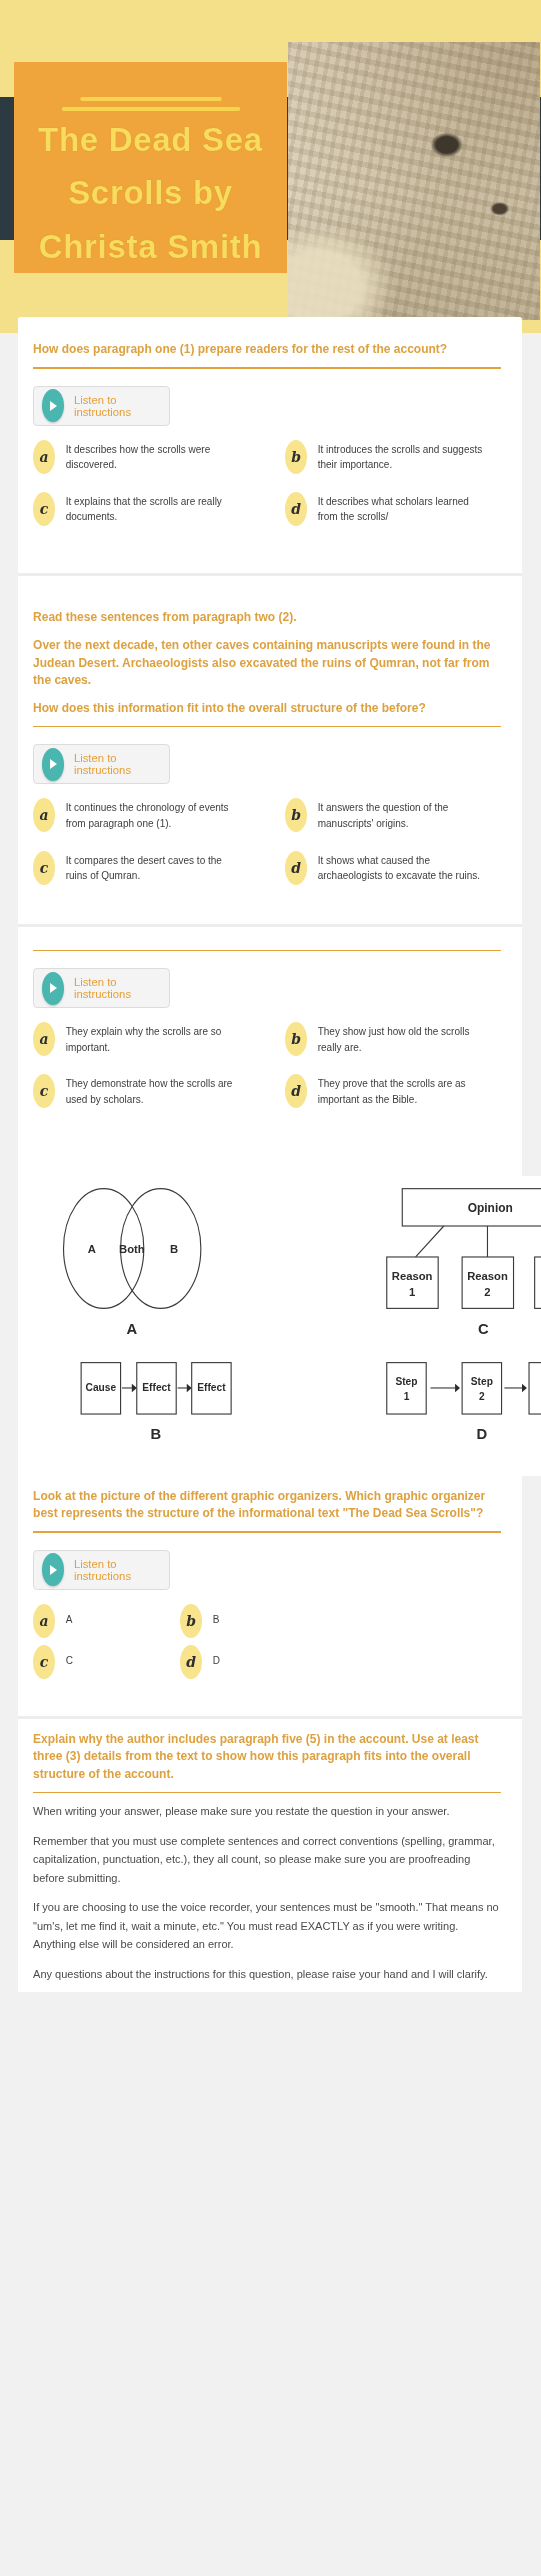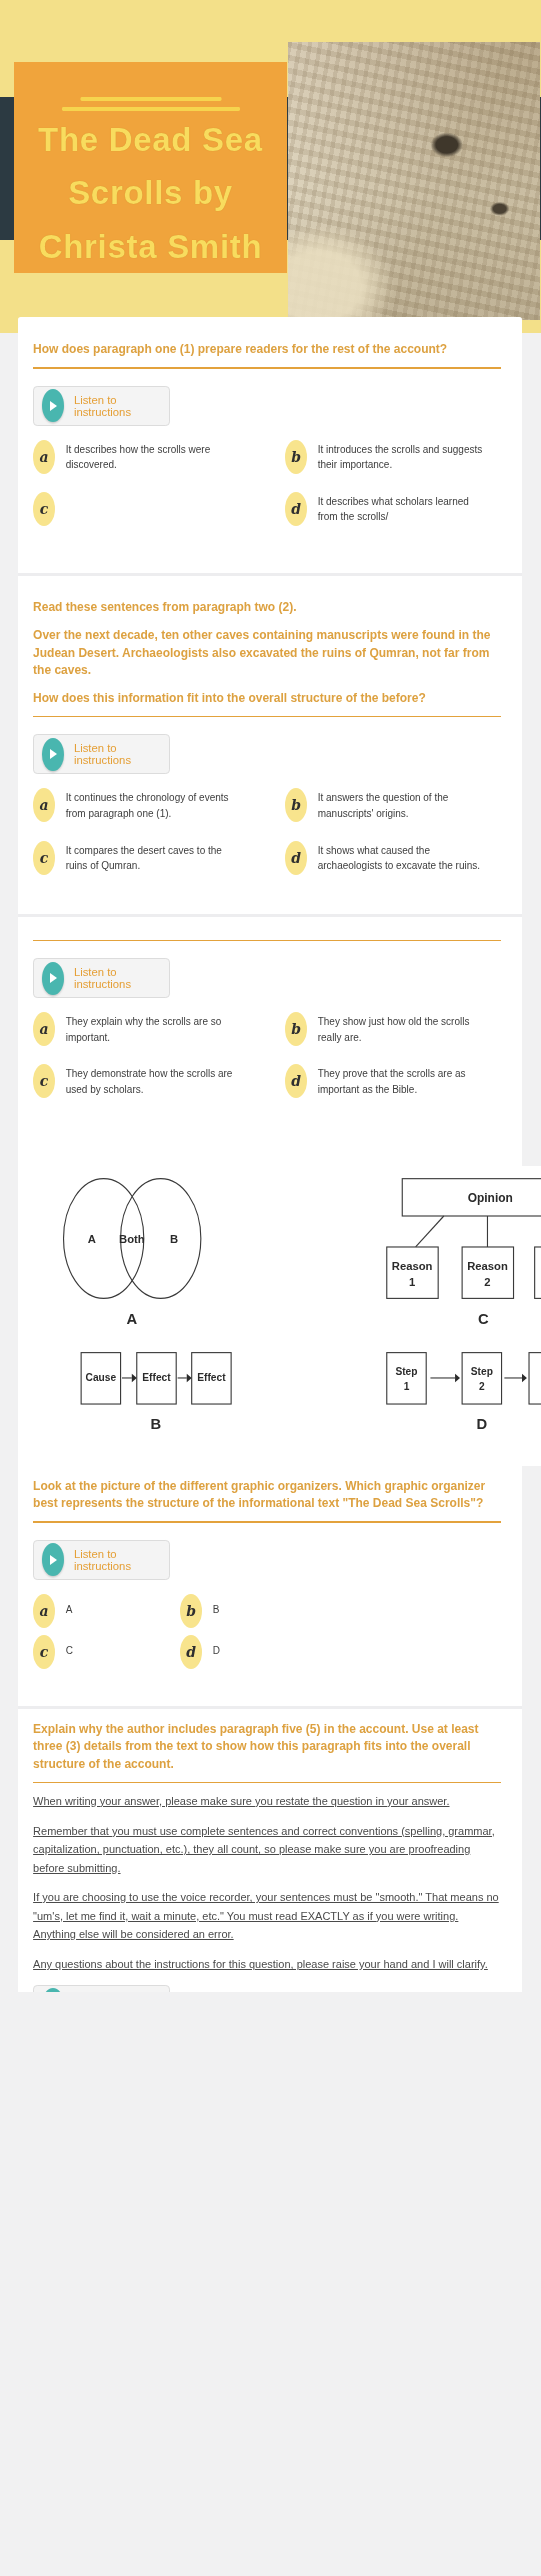--- a/index.html
+++ b/index.html
@@ -46,21 +46,21 @@
 
   .options{display:grid;grid-template-columns:252px 1fr;row-gap:18.3px;margin-top:14px;}
   .options.short{grid-template-columns:147px 1fr;row-gap:7px;}
   .option{display:flex;cursor:pointer;}
   .opt-circle{flex:0 0 22px;width:22px;height:34px;border-radius:50%;background:#f8e48d;
     display:flex;align-items:center;justify-content:center;
     font-family:"DejaVu Serif",serif;font-style:italic;font-weight:bold;font-size:14px;color:#2f2f2f;}
   .opt-text{margin-left:10.6px;font-size:10px;color:#3d3d3d;line-height:1.55;padding-top:2.1px;max-width:173px;}
 
   .body-text{margin-top:8.5px;}
-  .body-text p{font-size:11px;color:#4a4a4a;line-height:1.68;margin:0 0 11.3px;text-decoration:underline;}
+  .body-text p{font-size:11px;color:#4a4a4a;line-height:1.68;margin:0 0 11.3px;}
   .bold{font-weight:bold;}
 
   
   .figure{margin:68px 0 0 27px;width:481px;height:300px;background:#fff;}
 
   
   .editor{margin-top:12.7px;border:0.7px solid #d4d4d4;background:#fff;}
   .editor-topbar{height:5.6px;background:#191919;}
   .editor-toolbar{height:50px;border-bottom:0.7px solid #e3e3e3;position:relative;}
   .tb-caret{position:absolute;left:74px;top:16px;width:0;height:0;
@@ -74,21 +74,21 @@
   
   .recorder{display:flex;align-items:center;margin-top:18.3px;padding-bottom:12px;}
   .rec-label{font-weight:bold;color:#222;font-size:12.7px;}
   .rec-optional{font-weight:bold;font-size:10px;color:#222;margin-left:2px;}
   .rec-dash{font-weight:bold;font-size:12.7px;color:#222;margin-left:3.5px;}
   .rec-circle{width:22px;height:34px;border-radius:50%;background:#4ab5ad;margin-left:8.5px;cursor:pointer;}
   .rec-voice{font-weight:bold;font-size:12.7px;color:#222;margin-left:10px;}
 
   svg text{font-family:"Liberation Sans",sans-serif;}
   .spacer-b1{height:47px;} .spacer-b2{height:39px;} .spacer-b3{height:37px;}
-  .pt1{padding-top:24px;} .pt2{padding-top:23px;} .pt3{padding-top:14px;} .pt5{padding-top:11.3px;}
+  .pt1{padding-top:24px;} .pt2{padding-top:33px;} .pt3{padding-top:14px;} .pt5{padding-top:11.3px;}
 </style>
 </head>
 <body>
 
 <div class="page">
 
   <div class="header-zone">
     <div class="dark-band"></div>
     <div class="title-box">
       <div class="deco-line l1"></div>
@@ -117,20 +117,21 @@
         <div class="option">
           <div class="opt-circle">a</div>
           <div class="opt-text">It describes how the scrolls were discovered.</div>
         </div>
         <div class="option">
           <div class="opt-circle">b</div>
           <div class="opt-text">It introduces the scrolls and suggests their importance.</div>
         </div>
         <div class="option">
           <div class="opt-circle">c</div>
+          <div class="opt-text">It explains that the scrolls are really documents.</div>
         </div>
         <div class="option">
           <div class="opt-circle">d</div>
           <div class="opt-text">It describes what scholars learned from the scrolls/</div>
         </div>
       </div>
       <div class="spacer-b1"></div>
     </div>
 
     <div class="sep"></div>

